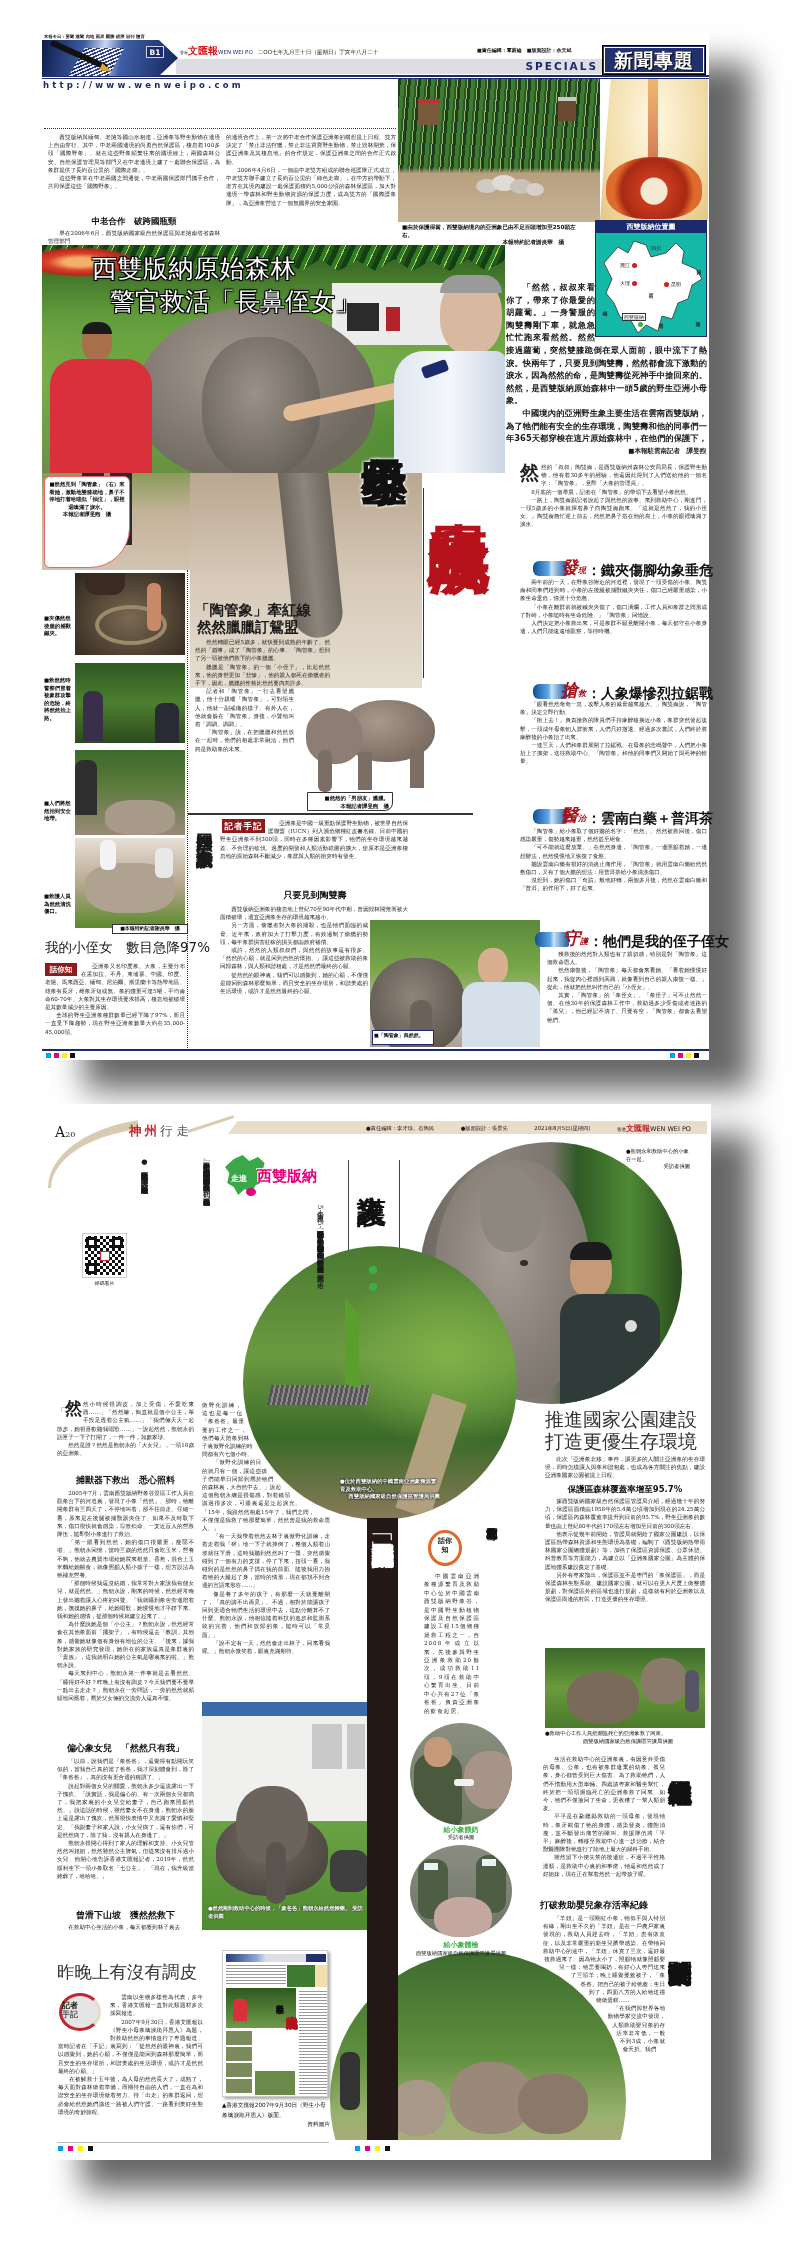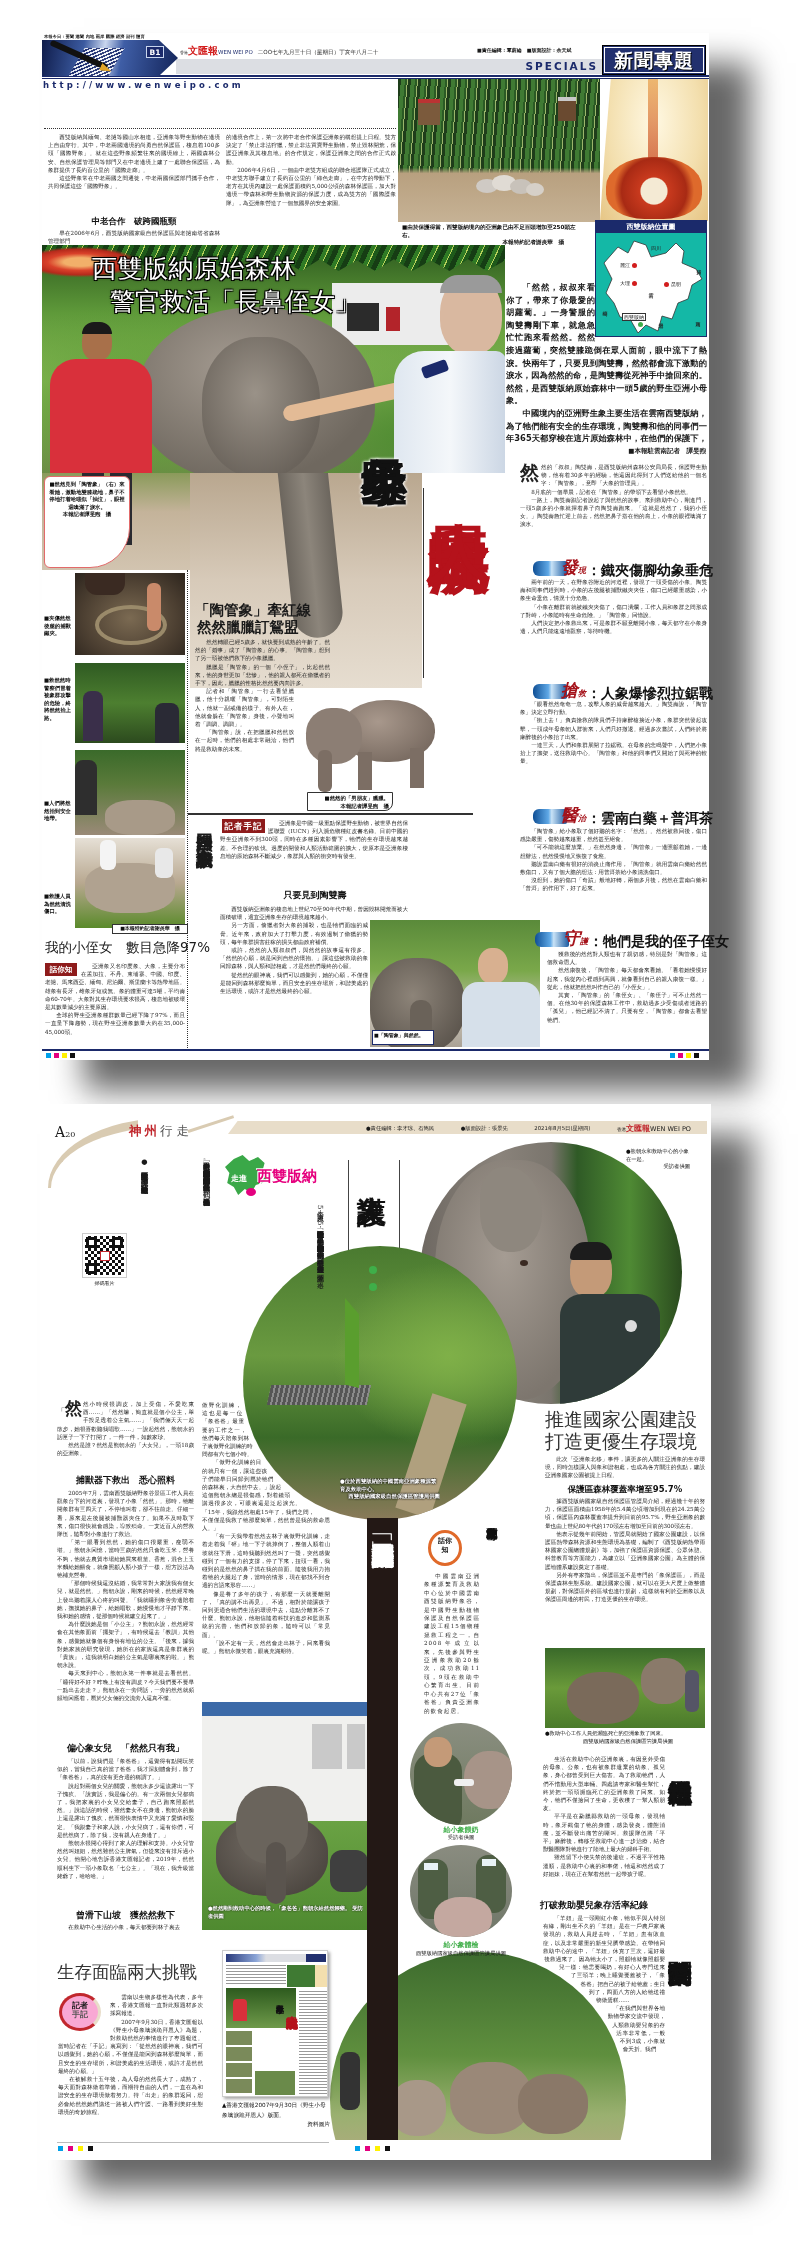--- a/index.html
+++ b/index.html
@@ -467,22 +467,22 @@
 <div class="a vt" style="left:666px;top:1762px;font-size:24px;line-height:28px;font-weight:bold;color:#111;white-space:nowrap;z-index:3">餵奶送禮做蛋糕</div>
 <div class="a vt" style="left:666px;top:1942px;font-size:24px;line-height:28px;font-weight:bold;color:#111;white-space:nowrap;z-index:3">受助象集萬千關愛</div>
 
 <div class="ph rnd" style="left:330px;top:1952px;width:296px;height:296px;clip-path:inset(0 0 108px 0);background:linear-gradient(180deg,#3d6b2e 0%,#5f8f3e 35%,#9ab070 55%,#b8a985 75%,#8a7a5a 100%)">
   <div style="left:120px;top:110px;width:82px;height:72px;border-radius:45%;background:#9a8878"></div>
   <div style="left:188px;top:122px;width:70px;height:60px;border-radius:45%;background:#8a7868"></div>
   <div style="left:60px;top:128px;width:56px;height:56px;border-radius:45%;background:#a89888"></div>
   <div style="left:10px;top:100px;width:20px;height:58px;border-radius:8px;background:#333"></div>
 </div>
 
-<div class="a" style="left:57px;top:1960px;font-size:17.5px;color:#333;white-space:nowrap;z-index:2">生存面臨兩大挑戰</div>
-<div class="a rnd" style="left:59px;top:1993px;width:42px;height:38px;border:3px solid #c1272d;border-right-color:#e8ddc9;background:#f9a8d4;text-align:center;font-size:8px;font-weight:bold;line-height:9px;padding-top:5px;font-family:'DejaVu Serif',serif;z-index:3">
+<div class="a" style="left:57px;top:1960px;font-size:17.5px;color:#333;white-space:nowrap;z-index:2">昨晚上有沒有調皮</div>
+<div class="a rnd" style="left:59px;top:1993px;width:42px;height:38px;border:3px solid #c1272d;border-right-color:#e8ddc9;background:#e5e5e5;font-size:8px;font-weight:bold;line-height:9px;padding-top:5px;font-family:'DejaVu Serif',serif;z-index:3">
   <div>記者</div>
   <div style="color:#555">手記</div>
 </div>
 <div class="txt" style="left:58px;top:1993px;width:145px;height:145px">
   <div style="float:left;width:52px;height:46px"></div>
   <p>雲南以生物多樣性為代表，多年來，香港文匯報一直對此類題材多次採寫報道。</p>
   <p>2007年9月30日，香港文匯報以《野生小母象噙淚跪拜恩人》為題，對救助然然的事情進行了專題報道。當時記者在「手記」裏寫到：「從然然的眼神裏，我們可以感覺到，她的心願，不僅僅是能回到森林那麼簡單，而且安全的生存場所，和諧美處的生活環境，或許才是然然最終的心願。」</p>
   <p>在被解救十五年後，為人母的然然長大了，成熟了，每天面對森林做着準備，而期待自由的人們，一直在為和諧安全的生存環境做着努力。待「出走」的象群返回，想必會給然然她們講述一路被人們守護、一路看到美好生態環境的奇妙旅程。</p>
 </div>
 

